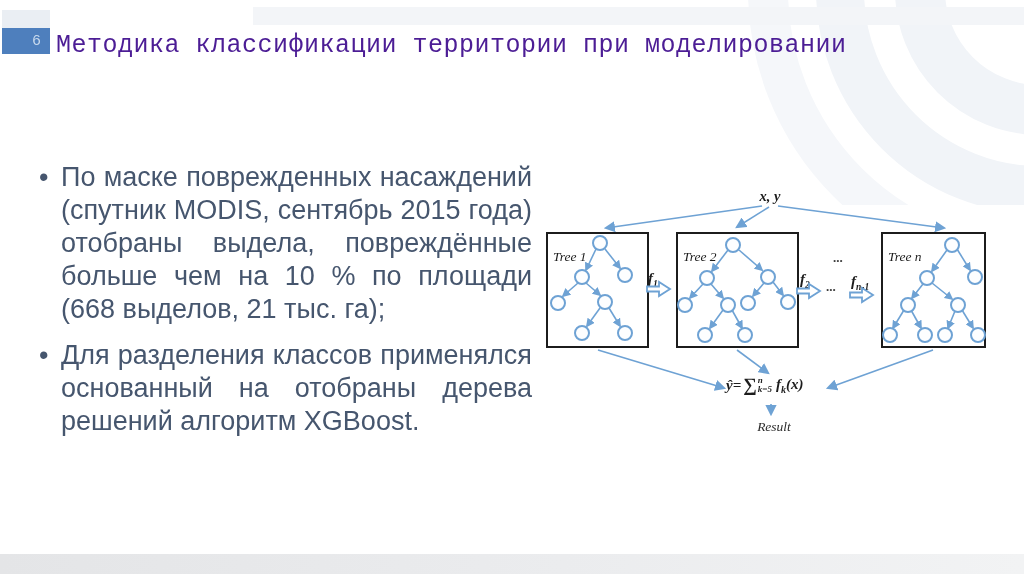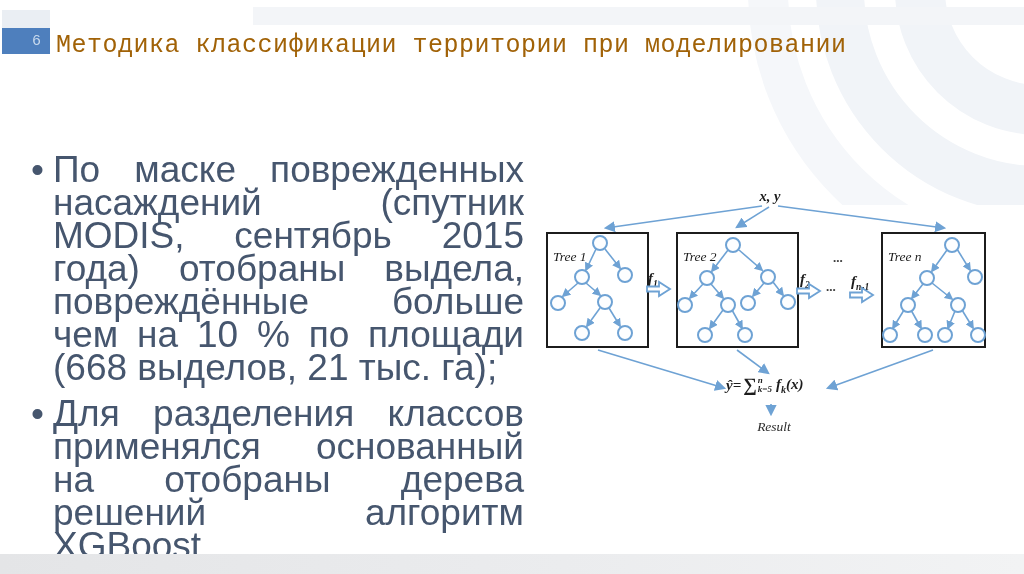--- a/index.html
+++ b/index.html
@@ -7,28 +7,28 @@
          font-family:"Liberation Sans",sans-serif;}
 
   
   .top-band{position:absolute;left:253px;top:7px;width:771px;height:18px;background:#f3f5f8;z-index:1;}
   .corner-tab{position:absolute;left:2px;top:10px;width:48px;height:18px;background:#eaeef3;z-index:1;}
   .num-badge{position:absolute;left:2px;top:28px;width:48px;height:26px;background:#4e7fbd;
              color:#c9daed;font-family:"Liberation Mono",monospace;font-size:15px;
              display:flex;align-items:center;justify-content:flex-end;
              padding-right:9px;box-sizing:border-box;z-index:2;}
   .title{position:absolute;left:56px;top:31px;font-family:"Liberation Mono",monospace;
-         font-size:25px;letter-spacing:.5px;color:#a16207;white-space:nowrap;z-index:3;}
+         font-size:25px;letter-spacing:.5px;color:#4c1d95;white-space:nowrap;z-index:3;}
 
   
   .ornament{position:absolute;left:604px;top:0;z-index:0;}
 
   
-  .bullets{position:absolute;left:22px;top:145px;width:494px;margin:8px;padding:0;list-style:none;
-           color:#46566e;font-size:37px;line-height:33px;z-index:2;}
+  .bullets{position:absolute;left:22px;top:145px;width:494px;margin:16px;padding:0;list-style:none;
+           color:#46566e;font-size:27px;line-height:33px;z-index:2;}
   .bullets li{position:relative;padding-left:23px;text-align:justify;}
   .bullets li::before{content:"\2022";position:absolute;left:1px;top:0;}
   .bullets li + li{margin-top:13px;}
 
   
   .dsvg{position:absolute;left:0;top:0;z-index:2;}
   .box{fill:#ffffff;stroke:#1c1c1c;stroke-width:2;}
   .tl{font-family:"Liberation Serif",serif;font-style:italic;font-size:13.5px;fill:#1d1d1d;}
   .xy{font-family:"Liberation Serif",serif;font-style:italic;font-weight:bold;font-size:14.5px;fill:#1d1d1d;}
   .edge{stroke:#6ea2d4;stroke-width:1.6;fill:none;}

